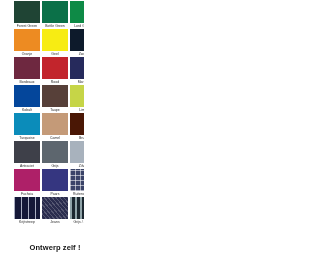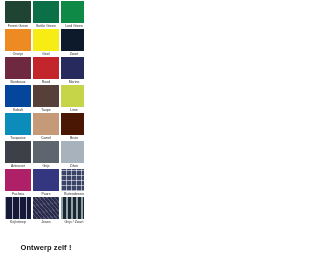--- a/index.html
+++ b/index.html
@@ -10,21 +10,21 @@
   body {
     width: 84px;
     height: 270px;
     font-family: "Liberation Sans", sans-serif;
     overflow: hidden;
   }
   #palette-card {
     width: 84px;
     height: 270px;
     box-sizing: border-box;
-    padding: 1px 1px 0 5px;
+    padding: 1px 1px 0 14px;
     background: #ffffff;
     display: flex;
     flex-direction: column;
   }
   #swatch-grid {
     display: grid;
     grid-template-columns: repeat(3, 1fr);
     grid-auto-rows: 28px;
     column-gap: 2px;
     row-gap: 0px;

